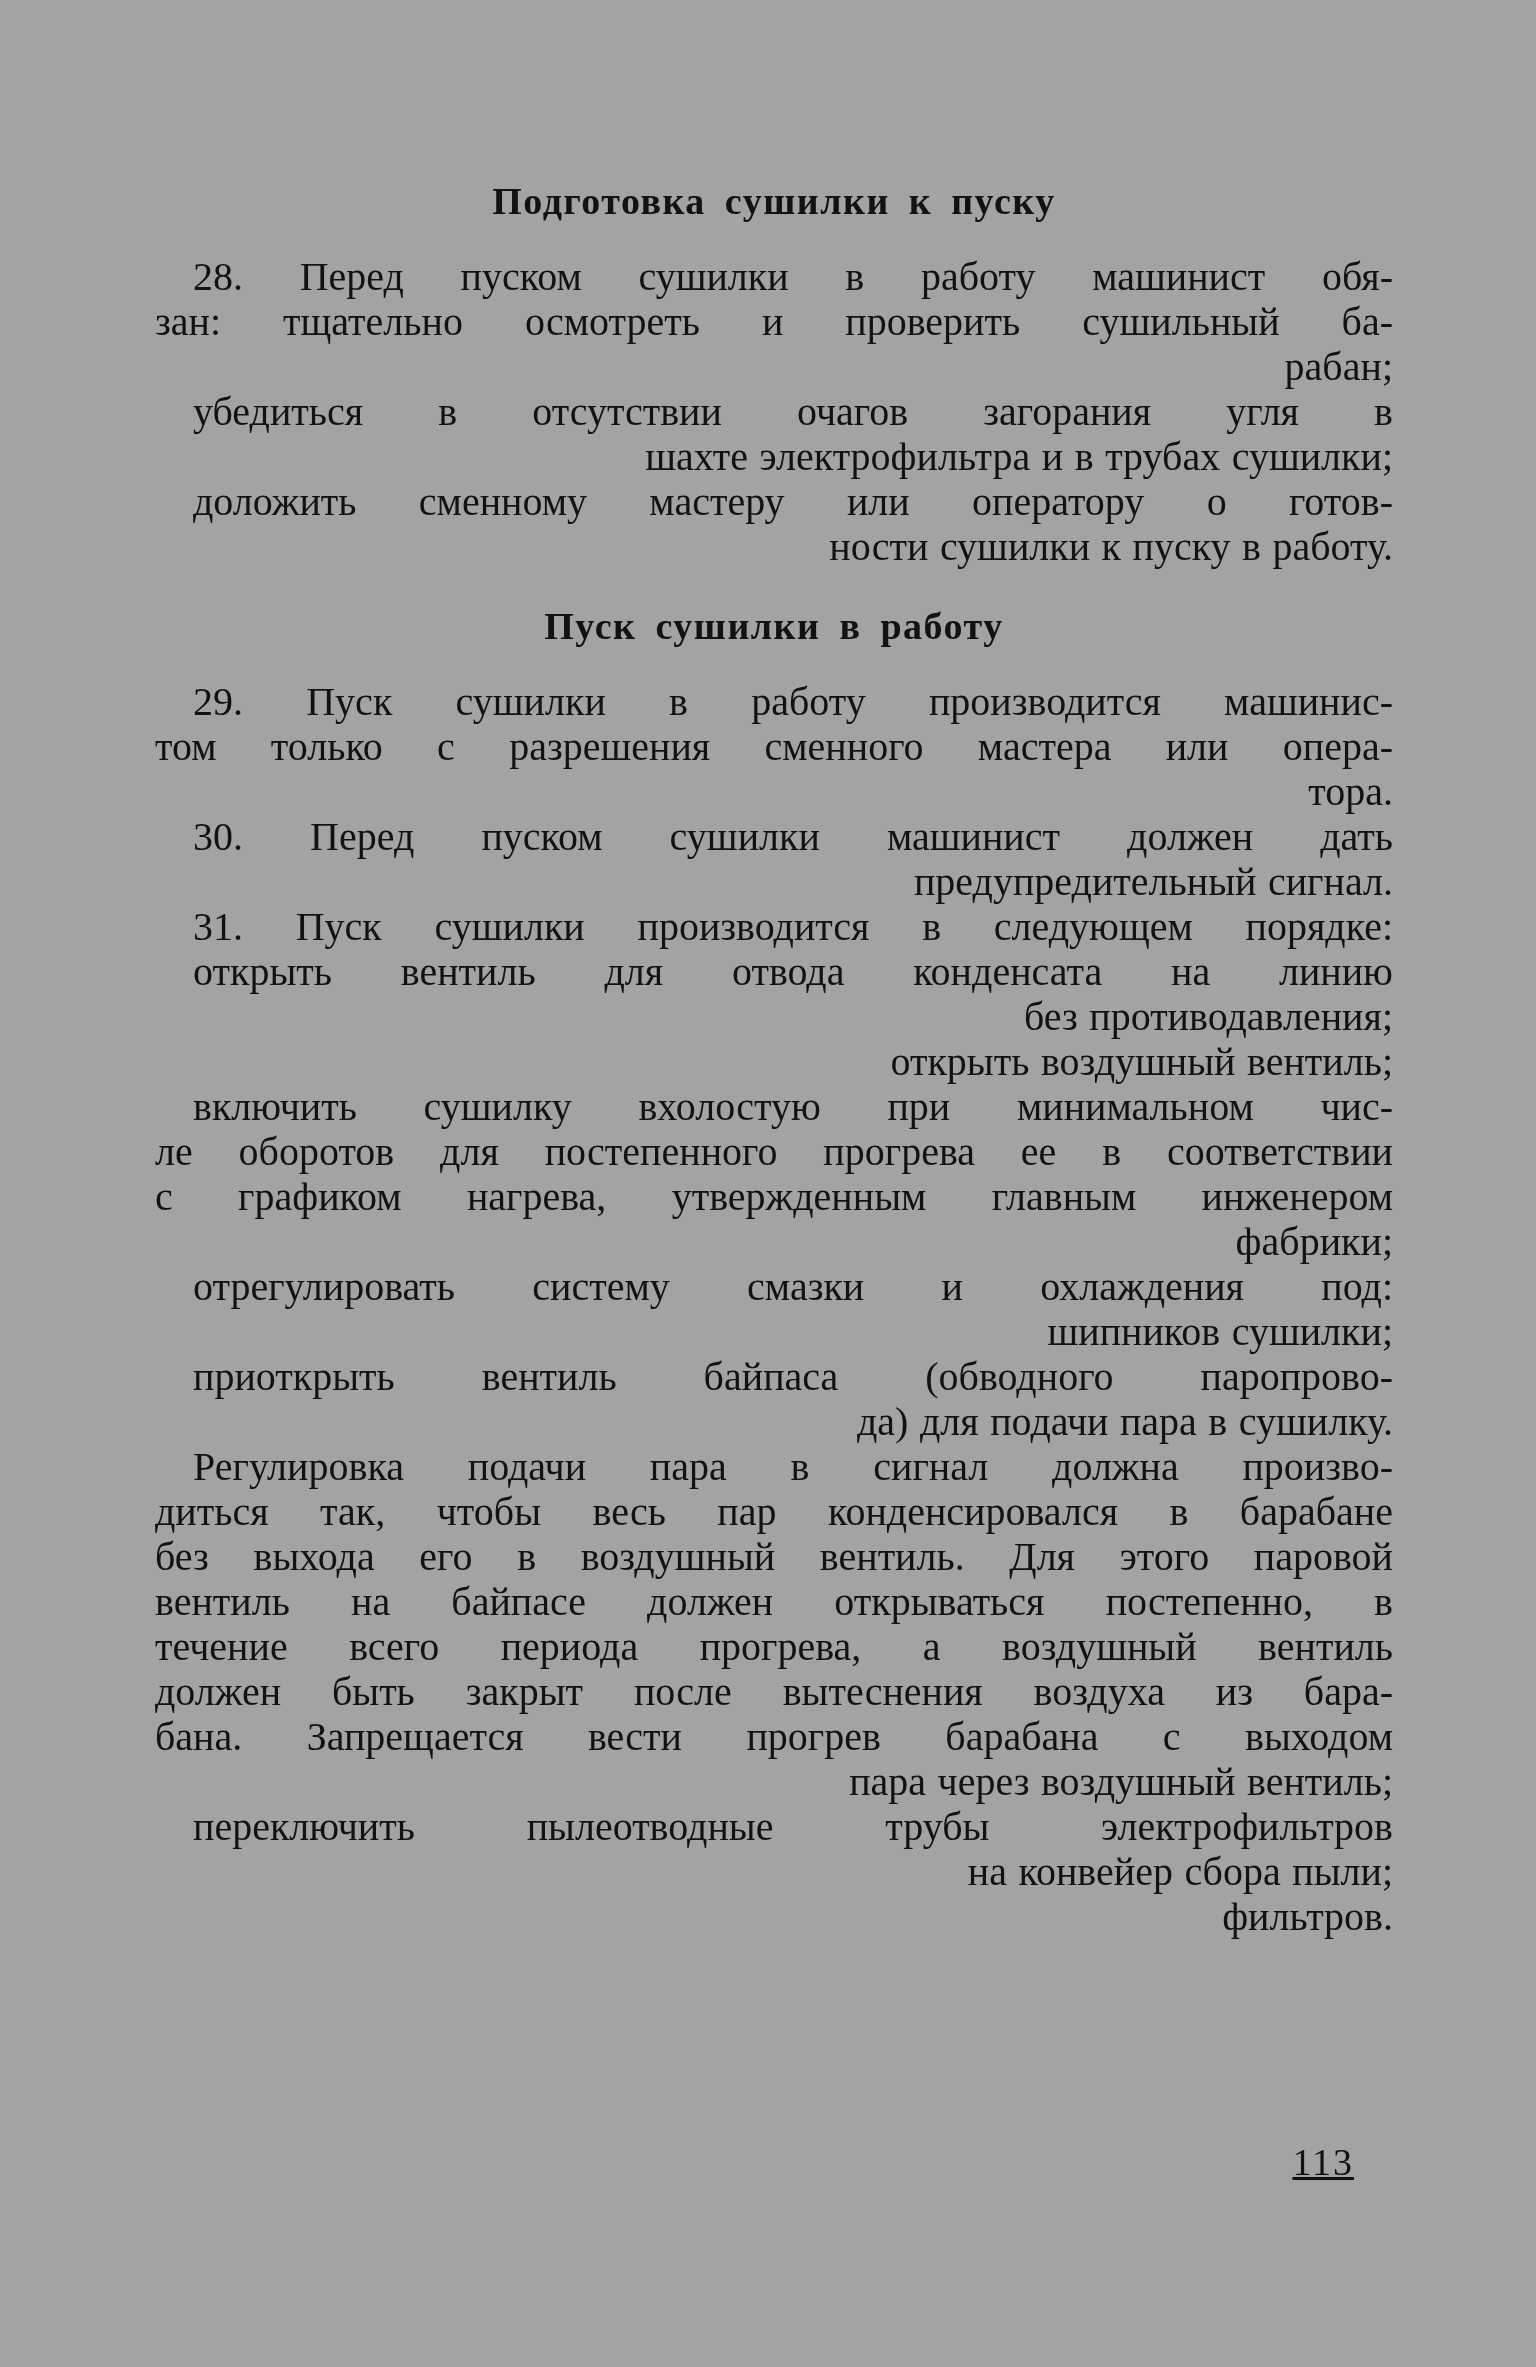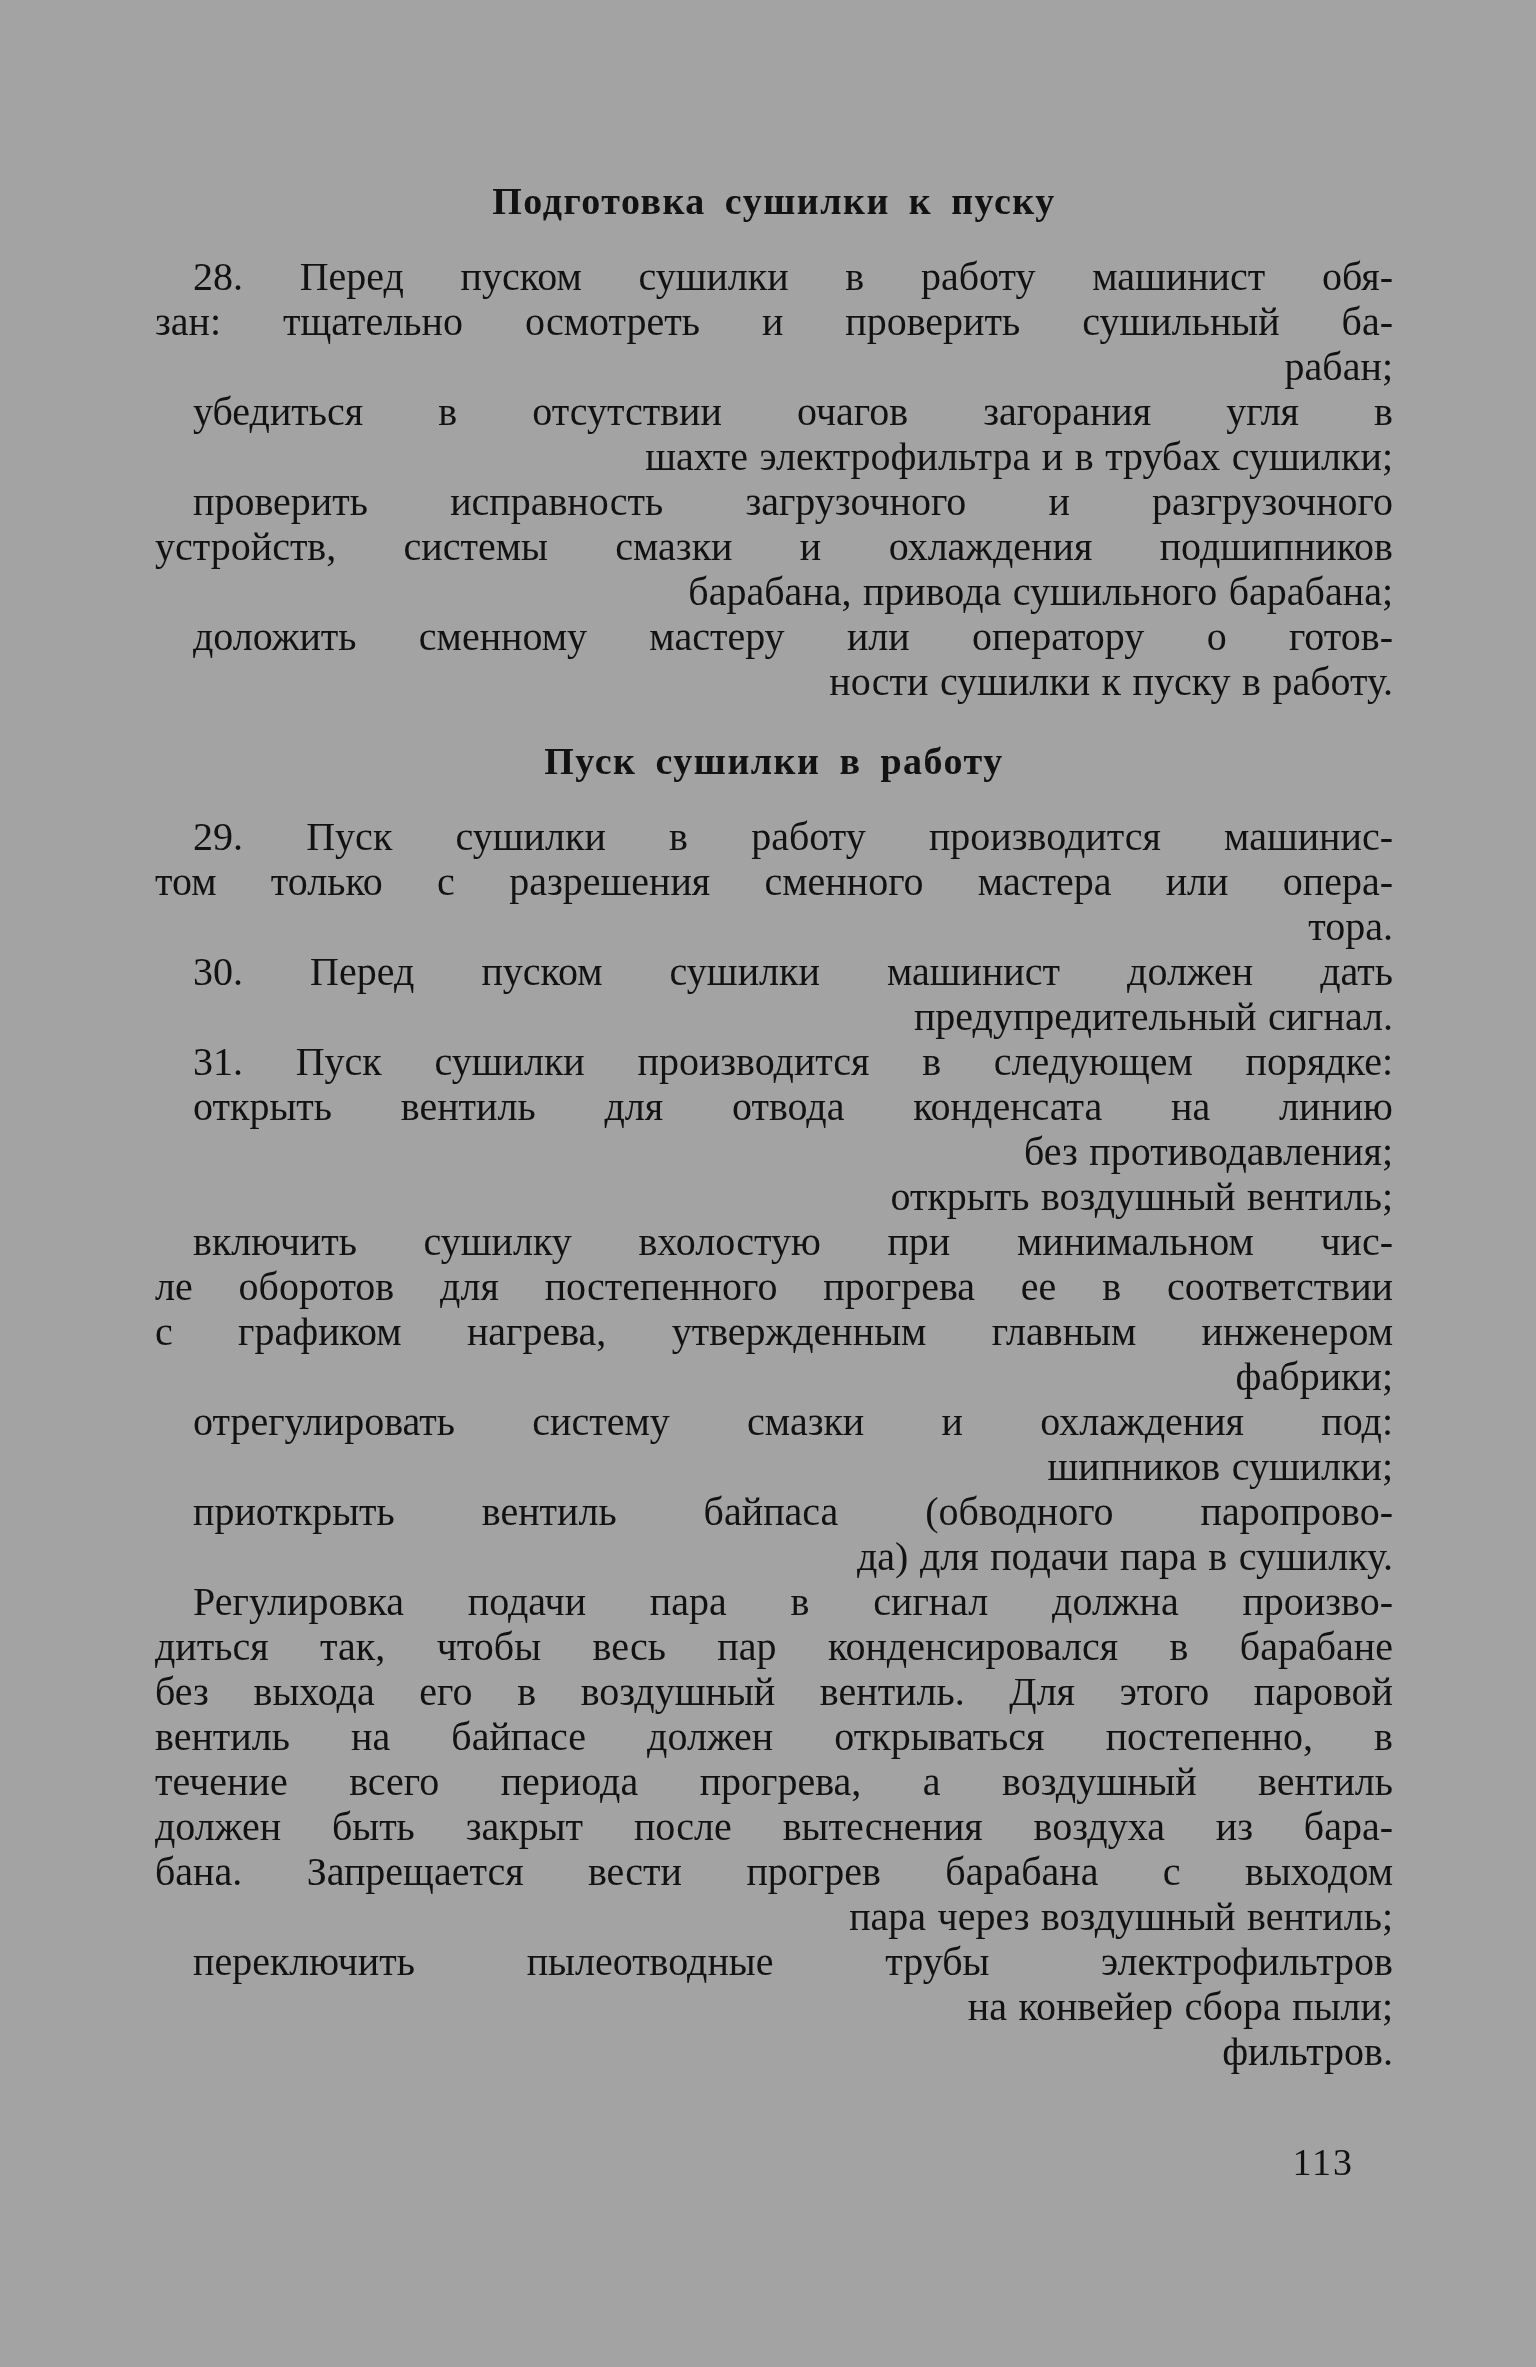--- a/index.html
+++ b/index.html
@@ -56,41 +56,37 @@
     text-align-last: justify;
     -moz-text-align-last: justify;
   }
   .page-number {
     position: absolute;
     top: 2142px;
     right: 182px;
     font-size: 38px;
     line-height: 40px;
     letter-spacing: 2px;
+    text-decoration: underline;
   }
 </style>
 </head>
 <body>
 
 <div class="scan-page">
   <main class="content">
       <div class="sec-heading">Подготовка сушилки к пуску</div>
       <div class="para">
         <div class="line j">28. Перед пуском сушилки в работу машинист обя-</div>
         <div class="line j">зан: тщательно осмотреть и проверить сушильный ба-</div>
         <div class="line">рабан;</div>
       </div>
       <div class="para">
         <div class="line j">убедиться в отсутствии очагов загорания угля в</div>
         <div class="line">шахте электрофильтра и в трубах сушилки;</div>
-      </div>
-      <div class="para">
-        <div class="line j">проверить исправность загрузочного и разгрузочного</div>
-        <div class="line j">устройств, системы смазки и охлаждения подшипников</div>
-        <div class="line">барабана, привода сушильного барабана;</div>
       </div>
       <div class="para">
         <div class="line j">доложить сменному мастеру или оператору о готов-</div>
         <div class="line">ности сушилки к пуску в работу.</div>
       </div>
       <div class="sec-heading">Пуск сушилки в работу</div>
       <div class="para">
         <div class="line j">29. Пуск сушилки в работу производится машинис-</div>
         <div class="line j">том только с разрешения сменного мастера или опера-</div>
         <div class="line">тора.</div>

